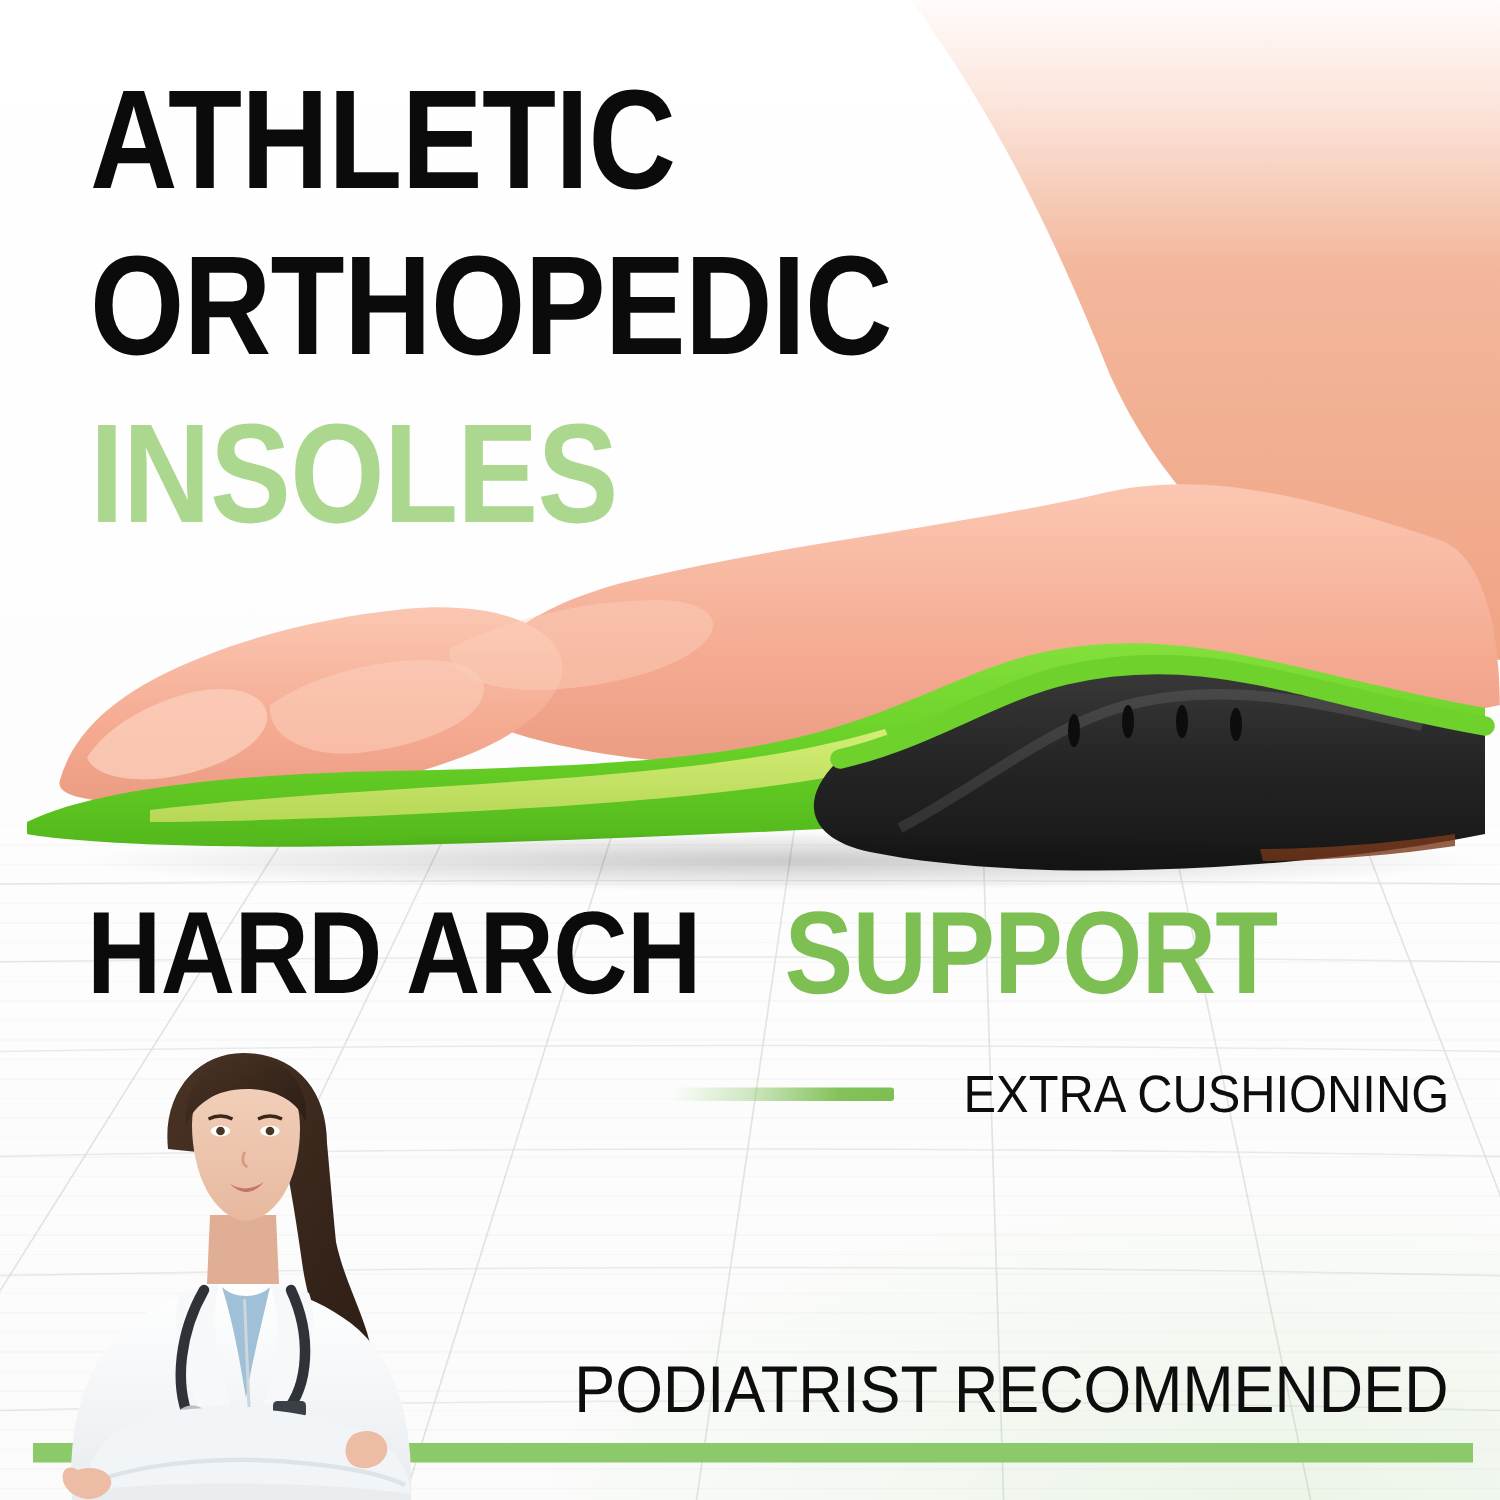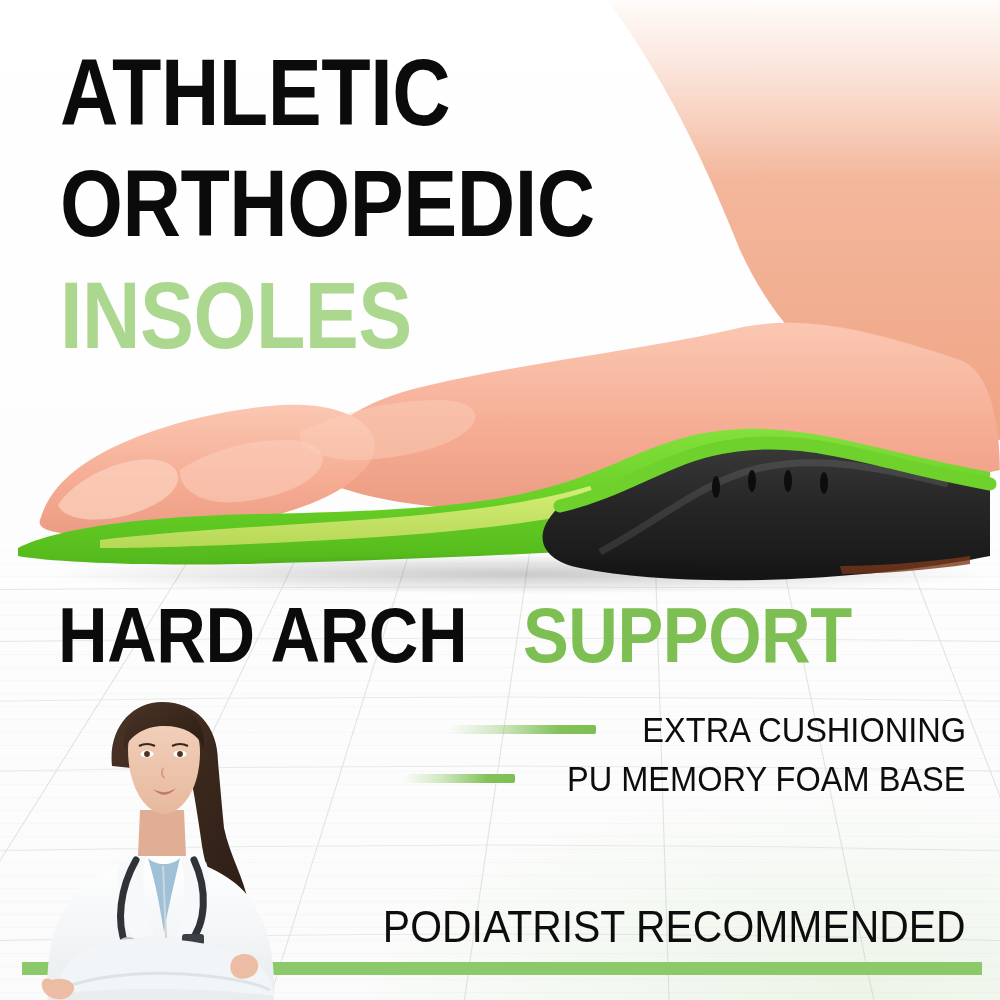--- a/index.html
+++ b/index.html
@@ -331,23 +331,19 @@
       <path d="M228,268 C240,262 252,270 250,280 C248,290 234,294 226,288
                C220,282 222,272 228,268 Z" fill="#ecbda4"></path>
     </svg>
   </div>
 
   <div class="features">
     <div class="feature-row r1">
       <span class="feature-dash"></span>
       <span class="feature-text">EXTRA CUSHIONING</span>
     </div>
-    <div class="feature-row r2">
-      <span class="feature-dash"></span>
-      <span class="feature-text">PU MEMORY FOAM BASE</span>
-    </div>
   </div>
 
   <div class="podiatrist">PODIATRIST RECOMMENDED</div>
 
   <div class="bottom-bar"></div>
 
 </div>
 
 </body></html>

